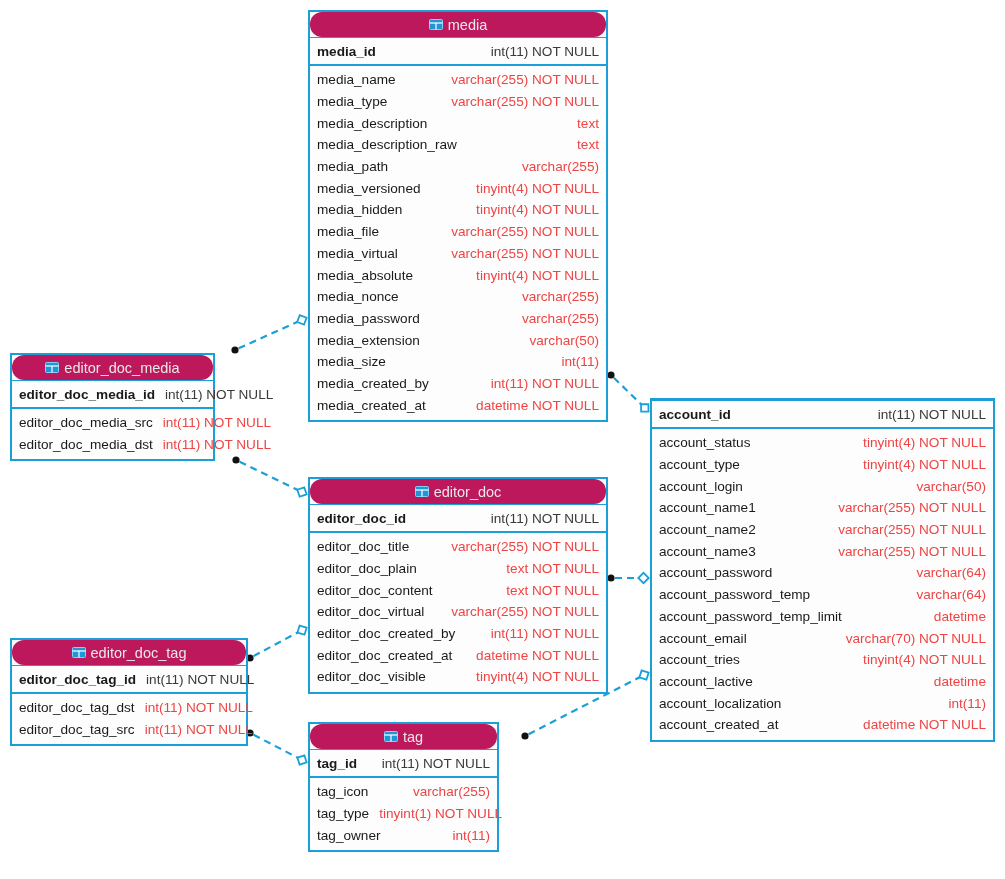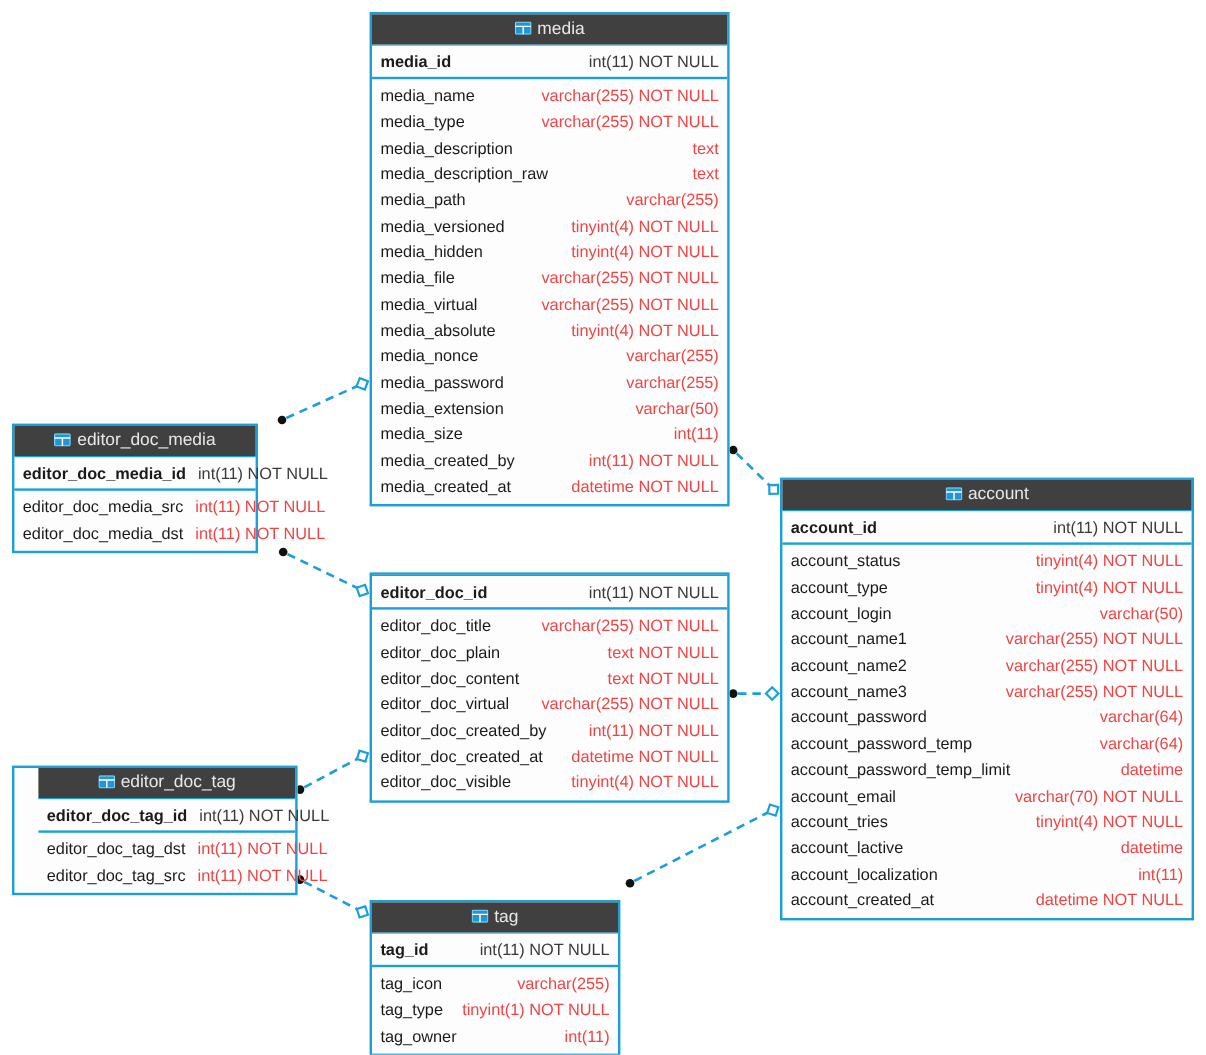--- a/index.html
+++ b/index.html
@@ -12,28 +12,29 @@
   #links{position:absolute;left:0;top:0;width:1005px;height:879px;pointer-events:none;}
 
   .table-box{
     position:absolute;
     background:#fdfdfd;
     border:2px solid #1b9fd8;
     box-sizing:border-box;
     box-shadow:0 0 0 0 rgba(0,0,0,0);
   }
   .tbl-header{
-    background:#404040;
+    background:#be185d;
     color:#e8e8e8;
     font-size:14.5px;
     height:25px;
     line-height:25px;
     text-align:center;
     white-space:nowrap;
     position:relative;
+    border-radius:12px;
   }
   .tbl-header .tname{vertical-align:middle;}
   .tbl-icon{
     display:inline-block;
     width:14px;height:11px;
     vertical-align:-1px;
     margin-right:5px;
   }
   .pk-row{
     border-top:1px solid #1b9fd8;
@@ -192,20 +193,25 @@
           <span class="col-name">editor_doc_media_src</span>
           <span class="col-type">int(11) NOT NULL</span>
         </div>
         <div class="row">
           <span class="col-name">editor_doc_media_dst</span>
           <span class="col-type">int(11) NOT NULL</span>
         </div>
       </div>
     </div>
     <div class="table-box" style="left: 308px; top: 477px; width: 300px;">
+      <div class="tbl-header"><span class="tbl-icon"><svg width="14" height="11" viewBox="0 0 14 11">
+            <rect x="0.5" y="0.5" width="13" height="10" rx="1" fill="#2196d6" stroke="#7fd2f5"></rect>
+            <line x1="0.5" y1="4" x2="13.5" y2="4" stroke="#ffffff" stroke-width="1.2"></line>
+            <line x1="7" y1="4" x2="7" y2="10.5" stroke="#ffffff" stroke-width="1.2"></line>
+          </svg></span><span class="tname">editor_doc</span></div>
       <div class="pk-row">
         <div class="row">
           <span class="col-name">editor_doc_id</span>
           <span class="col-type">int(11) NOT NULL</span>
         </div>
       </div>
       <div class="body-rows">
         <div class="row">
           <span class="col-name">editor_doc_title</span>
           <span class="col-type">varchar(255) NOT NULL</span>
@@ -229,21 +235,21 @@
         <div class="row">
           <span class="col-name">editor_doc_created_at</span>
           <span class="col-type">datetime NOT NULL</span>
         </div>
         <div class="row">
           <span class="col-name">editor_doc_visible</span>
           <span class="col-type">tinyint(4) NOT NULL</span>
         </div>
       </div>
     </div>
-    <div class="table-box" style="left: 10px; top: 638px; width: 238px; padding-left: 20px;">
+    <div class="table-box" style="left: 10px; top: 638px; width: 238px;">
       <div class="tbl-header"><span class="tbl-icon"><svg width="14" height="11" viewBox="0 0 14 11">
             <rect x="0.5" y="0.5" width="13" height="10" rx="1" fill="#2196d6" stroke="#7fd2f5"></rect>
             <line x1="0.5" y1="4" x2="13.5" y2="4" stroke="#ffffff" stroke-width="1.2"></line>
             <line x1="7" y1="4" x2="7" y2="10.5" stroke="#ffffff" stroke-width="1.2"></line>
           </svg></span><span class="tname">editor_doc_tag</span></div>
       <div class="pk-row">
         <div class="row">
           <span class="col-name">editor_doc_tag_id</span>
           <span class="col-type">int(11) NOT NULL</span>
         </div>
@@ -252,21 +258,21 @@
         <div class="row">
           <span class="col-name">editor_doc_tag_dst</span>
           <span class="col-type">int(11) NOT NULL</span>
         </div>
         <div class="row">
           <span class="col-name">editor_doc_tag_src</span>
           <span class="col-type">int(11) NOT NULL</span>
         </div>
       </div>
     </div>
-    <div class="table-box" style="left: 308px; top: 750px; width: 209px;">
+    <div class="table-box" style="left: 308px; top: 722px; width: 191px;">
       <div class="tbl-header"><span class="tbl-icon"><svg width="14" height="11" viewBox="0 0 14 11">
             <rect x="0.5" y="0.5" width="13" height="10" rx="1" fill="#2196d6" stroke="#7fd2f5"></rect>
             <line x1="0.5" y1="4" x2="13.5" y2="4" stroke="#ffffff" stroke-width="1.2"></line>
             <line x1="7" y1="4" x2="7" y2="10.5" stroke="#ffffff" stroke-width="1.2"></line>
           </svg></span><span class="tname">tag</span></div>
       <div class="pk-row">
         <div class="row">
           <span class="col-name">tag_id</span>
           <span class="col-type">int(11) NOT NULL</span>
         </div>
@@ -280,25 +286,20 @@
           <span class="col-name">tag_type</span>
           <span class="col-type">tinyint(1) NOT NULL</span>
         </div>
         <div class="row">
           <span class="col-name">tag_owner</span>
           <span class="col-type">int(11)</span>
         </div>
       </div>
     </div>
     <div class="table-box" style="left: 650px; top: 398px; width: 345px;">
-      <div class="tbl-header"><span class="tbl-icon"><svg width="14" height="11" viewBox="0 0 14 11">
-            <rect x="0.5" y="0.5" width="13" height="10" rx="1" fill="#2196d6" stroke="#7fd2f5"></rect>
-            <line x1="0.5" y1="4" x2="13.5" y2="4" stroke="#ffffff" stroke-width="1.2"></line>
-            <line x1="7" y1="4" x2="7" y2="10.5" stroke="#ffffff" stroke-width="1.2"></line>
-          </svg></span><span class="tname">account</span></div>
       <div class="pk-row">
         <div class="row">
           <span class="col-name">account_id</span>
           <span class="col-type">int(11) NOT NULL</span>
         </div>
       </div>
       <div class="body-rows">
         <div class="row">
           <span class="col-name">account_status</span>
           <span class="col-type">tinyint(4) NOT NULL</span>

